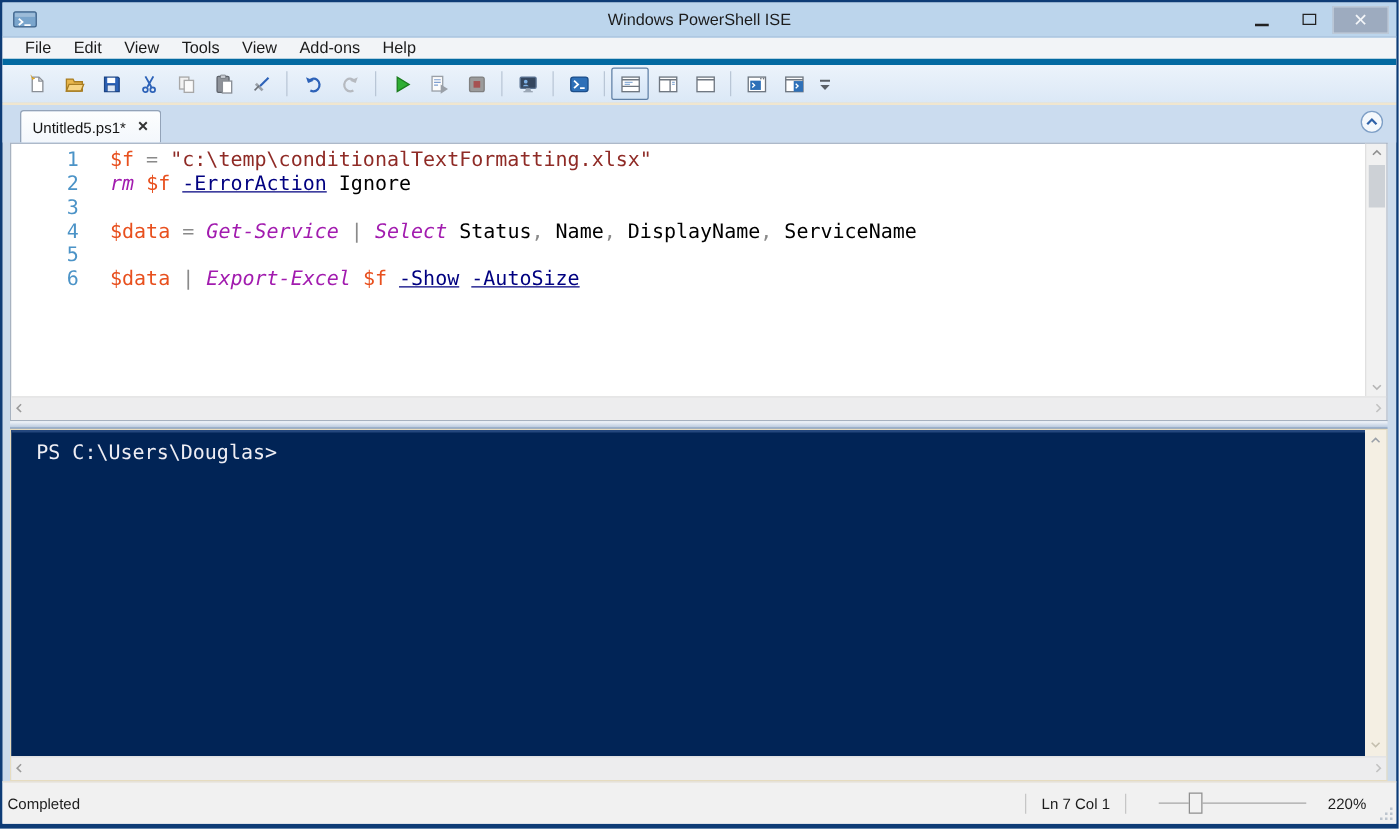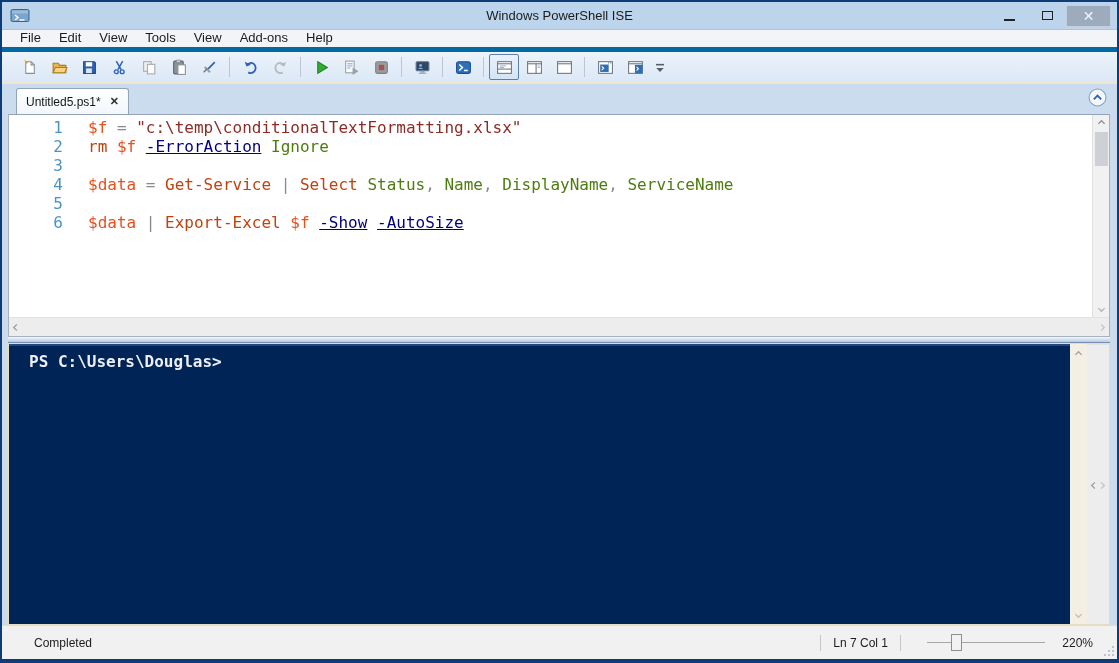--- a/index.html
+++ b/index.html
@@ -49,50 +49,50 @@
 
   .script-pane { flex:0 0 223px; display:flex; flex-direction:column; background:#fff;
     border:1px solid #a7b2c0; border-top-color:#93a3b8; }
   .editor-body { flex:1 1 auto; display:flex; min-height:0; }
   .code-area { flex:1 1 auto; overflow:hidden; padding-top:3px;
     font-family:"DejaVu Sans Mono","Liberation Mono",monospace; font-size:16px; line-height:19px; }
   .code-line { display:flex; white-space:pre; }
   .ln { flex:0 0 54px; text-align:right; color:#4b93c7; }
   .code { padding-left:25px; }
   .tok-variable { color:#e8501e; }
-  .tok-command  { color:#c2410c; }
+  .tok-command  { color:#a21caf;font-style:italic; }
   .tok-string   { color:#8f2b26; }
   .tok-parameter{ color:#000080;text-decoration:underline; }
-  .tok-argument { color:#4d7c0f; }
+  .tok-argument { color:#000000; }
   .tok-operator { color:#8a8a8a; }
   .tok-plain    { color:#000; }
 
   .vscroll { flex:0 0 17px; background:#f1f1f1; border-left:1px solid #e0e0e0;
     display:flex; flex-direction:column; align-items:center; }
   .vscroll .arr { height:15px; display:flex; align-items:center; justify-content:center; width:100%; }
   .vthumb { width:13px; height:34px; background:#cdd1d6; margin-top:2px; }
   .vscroll .spacer { flex:1; }
   .hscroll { flex:0 0 17px; background:#ededee; border-top:1px solid #e2e2e2;
     display:flex; align-items:center; justify-content:space-between; padding:0 2px; }
   .arr svg { width:9px; height:9px; }
 
   .splitter { flex:0 0 6px; background:linear-gradient(#f3f7fb,#b9c9de); border-bottom:1px solid #7490b4; }
 
-  .console-pane { flex:1 1 auto; display:flex; flex-direction:row; min-height:0;
-    border:1px solid #e6dcc0;font-weight:bold; }
+  .console-pane { flex:1 1 auto; display:flex; flex-direction:column; min-height:0;
+    border:1px solid #e6dcc0; }
   .console-body { flex:1 1 auto; display:flex; min-height:0; }
   .console-content { flex:1 1 auto; background:#012456; border-top:2px solid #24477d;
     font-family:"DejaVu Sans Mono","Liberation Mono",monospace; font-size:16px; color:#eeeef4;
     padding:6px 0 0 20px; }
   .console-vscroll { flex:0 0 17px; background:#f4efe3; display:flex; flex-direction:column; align-items:center; }
 
   
   .statusbar { flex:0 0 34px; background:#f1f1f1; border-top:1px solid #e3ded2;
     display:flex; align-items:center; font-size:12px; color:#1c1c1c; position:relative; }
-  .status-left { margin-left:32px; }
+  .status-left { margin-left:4px; }
   .status-right { margin-left:auto; display:flex; align-items:center; margin-right:24px; }
   .sb-sep { width:1px; height:16px; background:#c6c6c6; margin:0 12px; }
   .zoom-slider { width:118px; height:17px; position:relative; margin:0 14px; }
   .zoom-track { position:absolute; top:8px; left:0; right:0; height:1px; background:#a6a6a6; }
   .zoom-thumb { position:absolute; top:0; left:24px; width:11px; height:17px; background:#f2f2f2;
     border:1px solid #8f8f8f; }
   .zoom-label { min-width:34px; text-align:right; }
   .resize-grip { position:absolute; right:3px; bottom:3px; width:12px; height:12px; }
   .resize-grip i { position:absolute; width:2px; height:2px; background:#bcc4cd; }
 </style>

